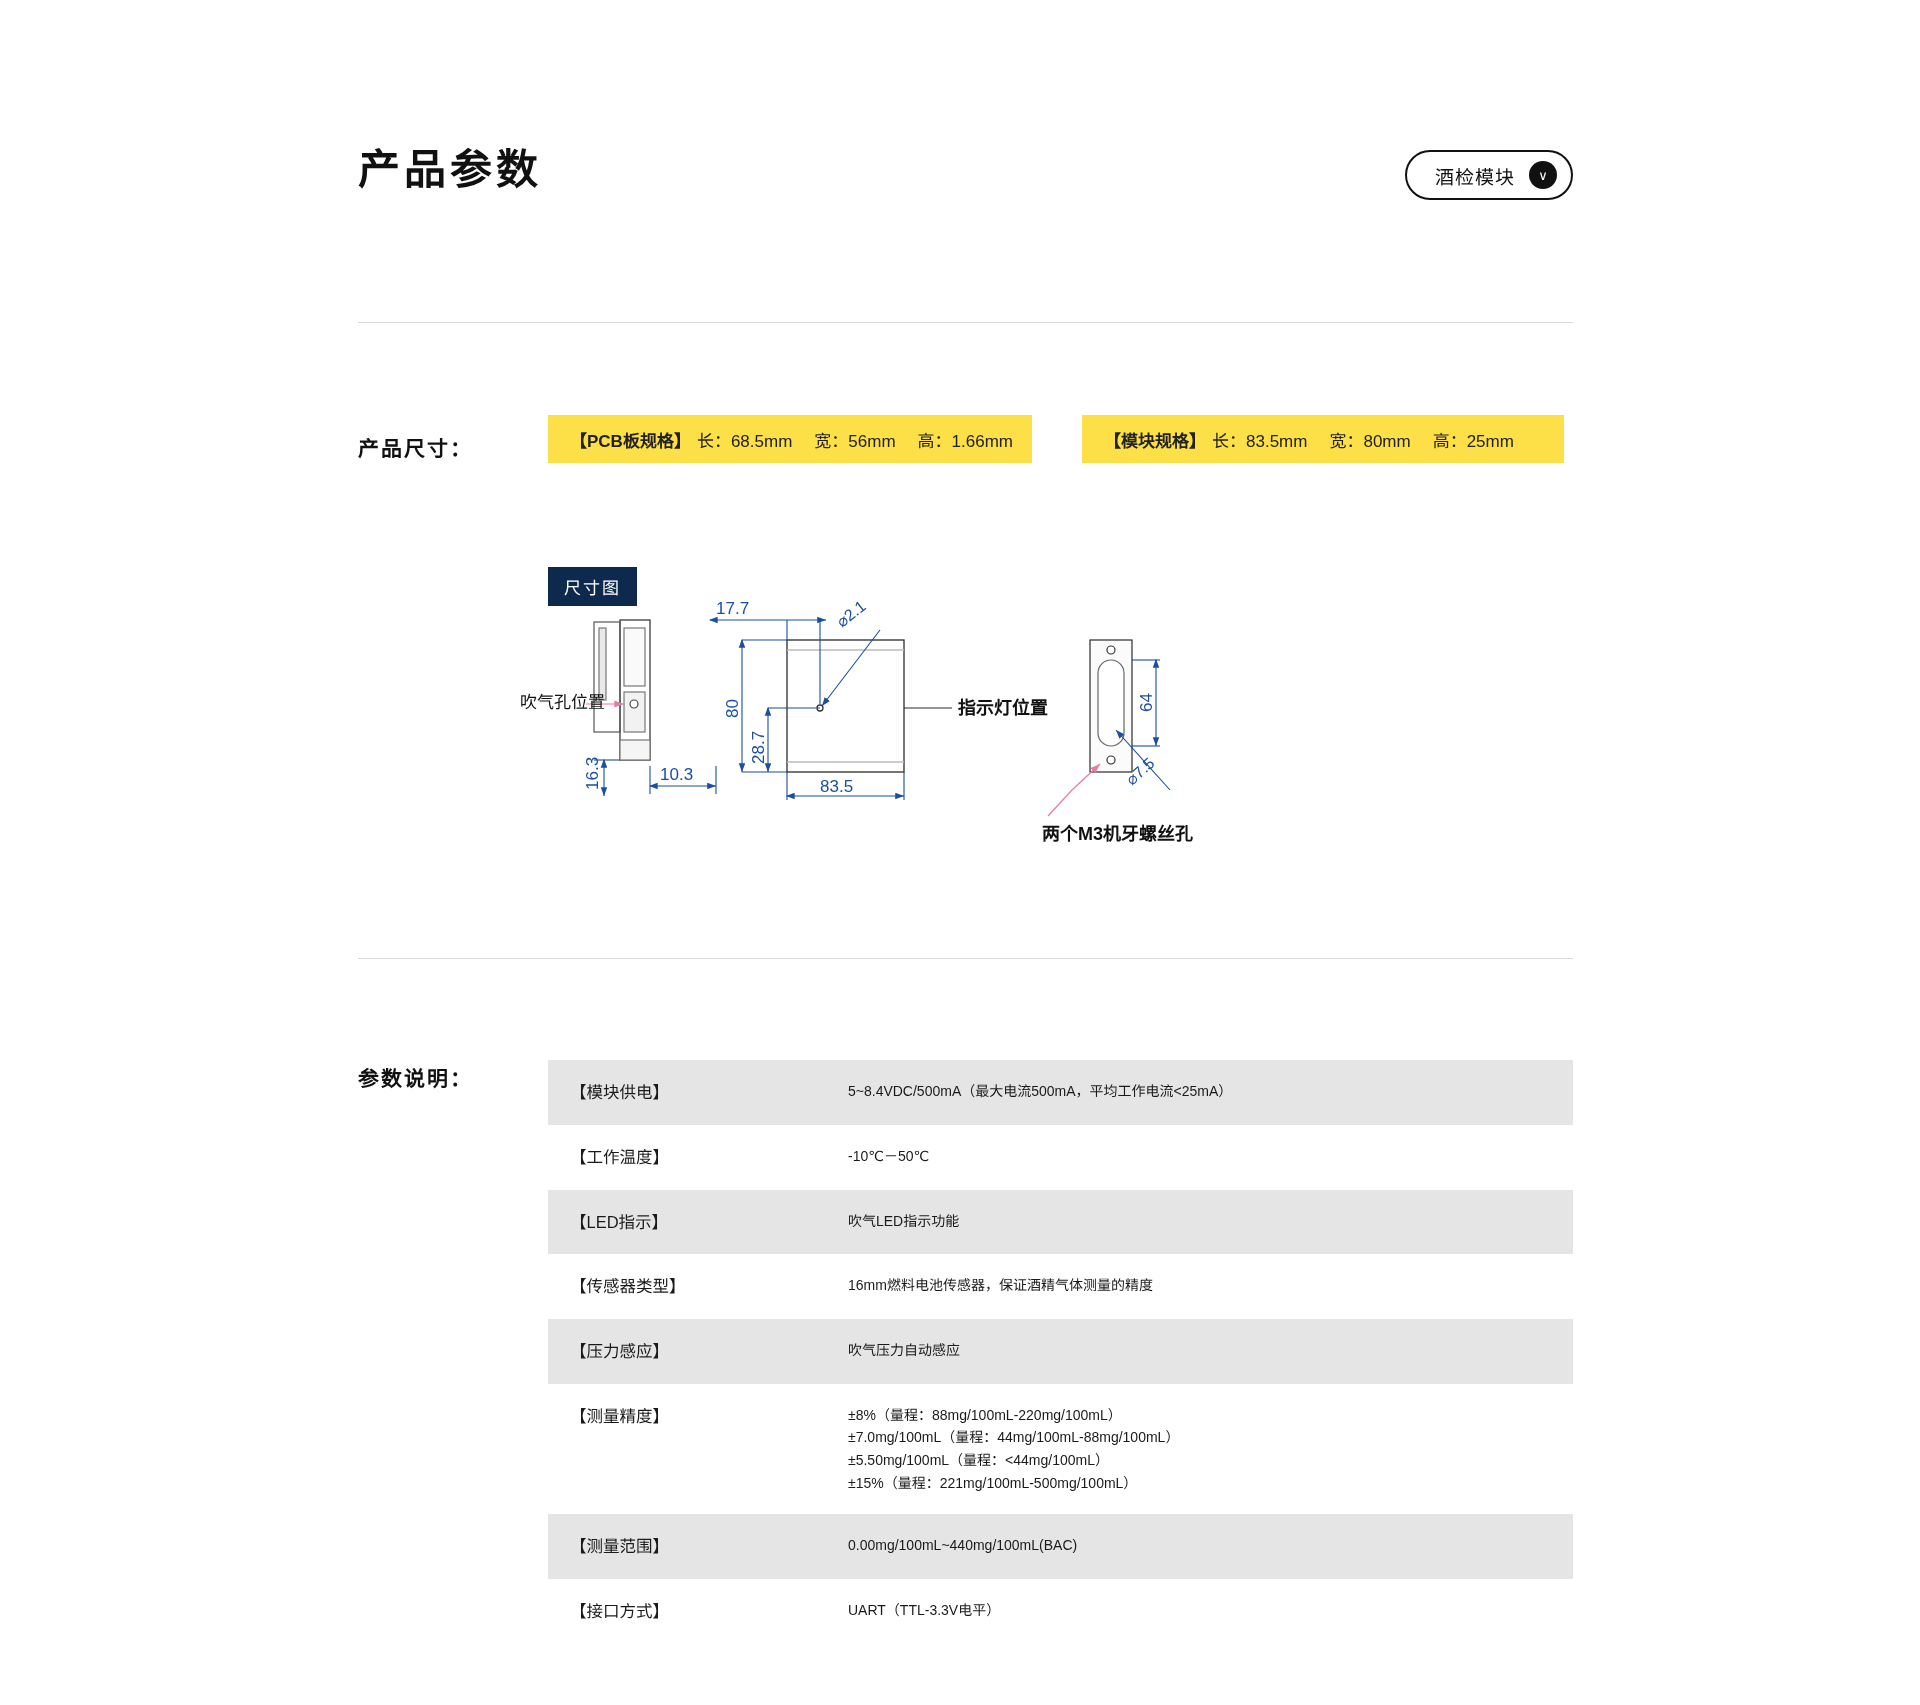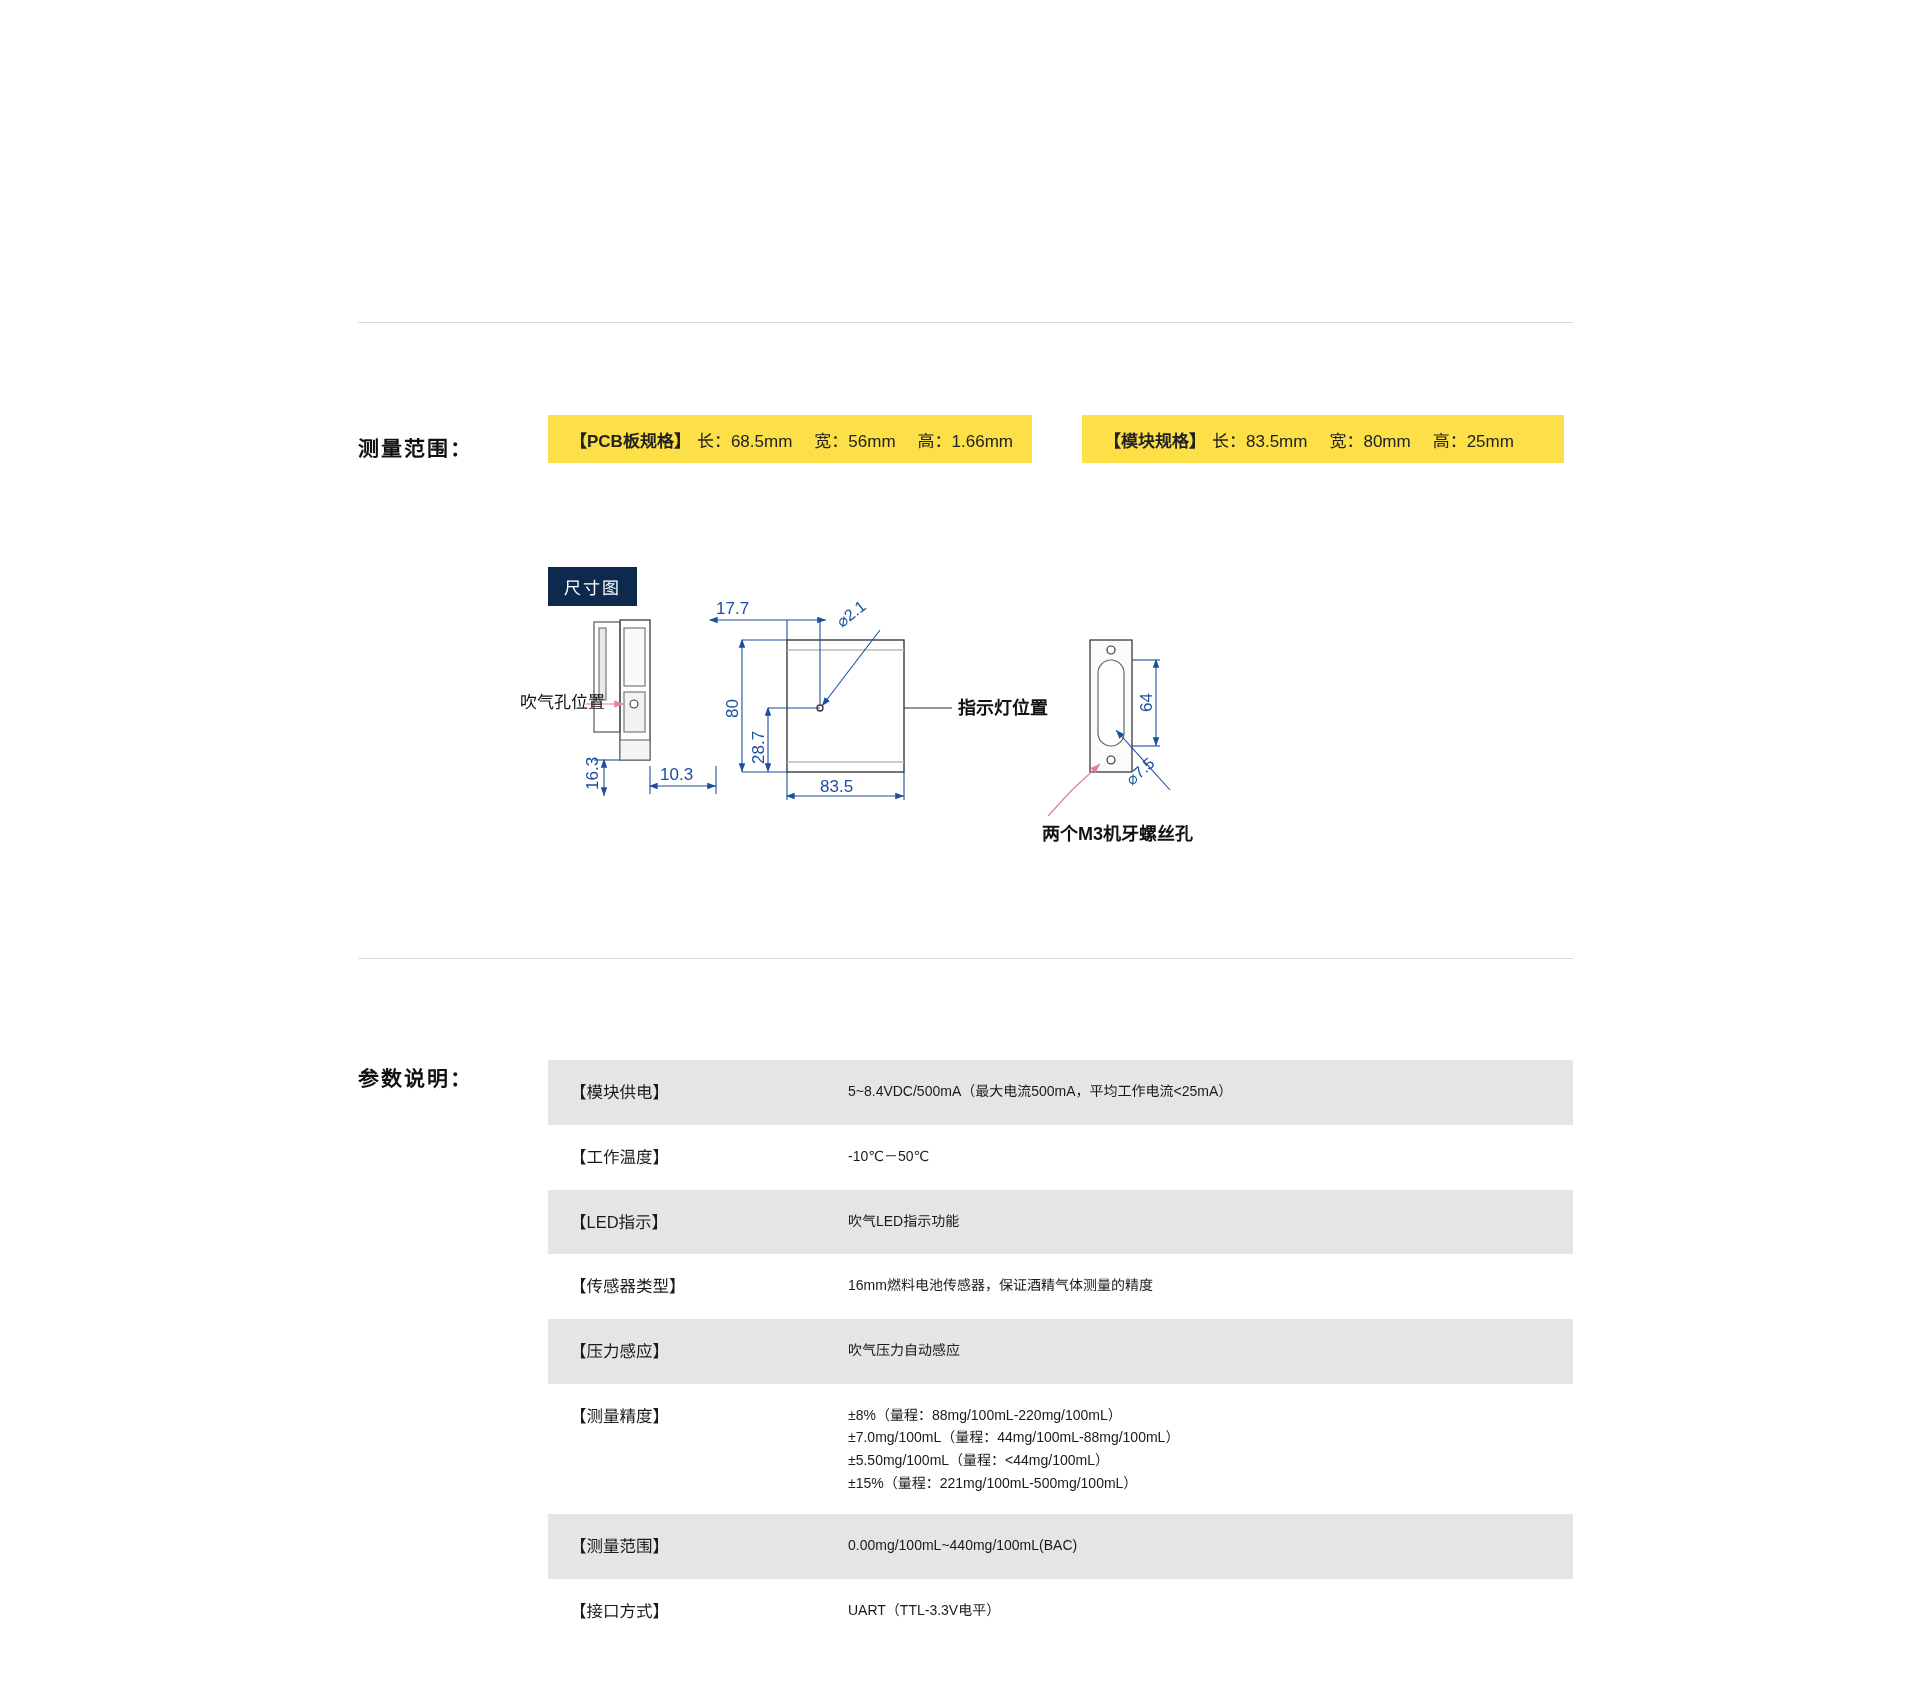--- a/index.html
+++ b/index.html
@@ -158,24 +158,31 @@
     line-height: 1.62;
     box-sizing: border-box;
   }
   .row .v div { white-space: nowrap; }
 </style>
 </head>
 <body>
 
 <div class="page">
 
+  <div class="header">
+    <div class="page-title">产品参数</div>
+    <div class="pill">
+      <span class="pill-label">酒检模块</span>
+      <span class="pill-chevron">∨</span>
+    </div>
+  </div>
 
   <div class="rule rule-top"></div>
 
-  <div class="label-left label-size">测量范围：</div>
+  <div class="label-left label-size">产品尺寸：</div>
 
   <div class="chip chip-pcb">
     <b>【PCB板规格】</b>
     <span class="seg">长：68.5mm</span>
     <span class="seg">宽：56mm</span>
     <span>高：1.66mm</span>
   </div>
 
   <div class="chip chip-mod">
     <b>【模块规格】</b>

